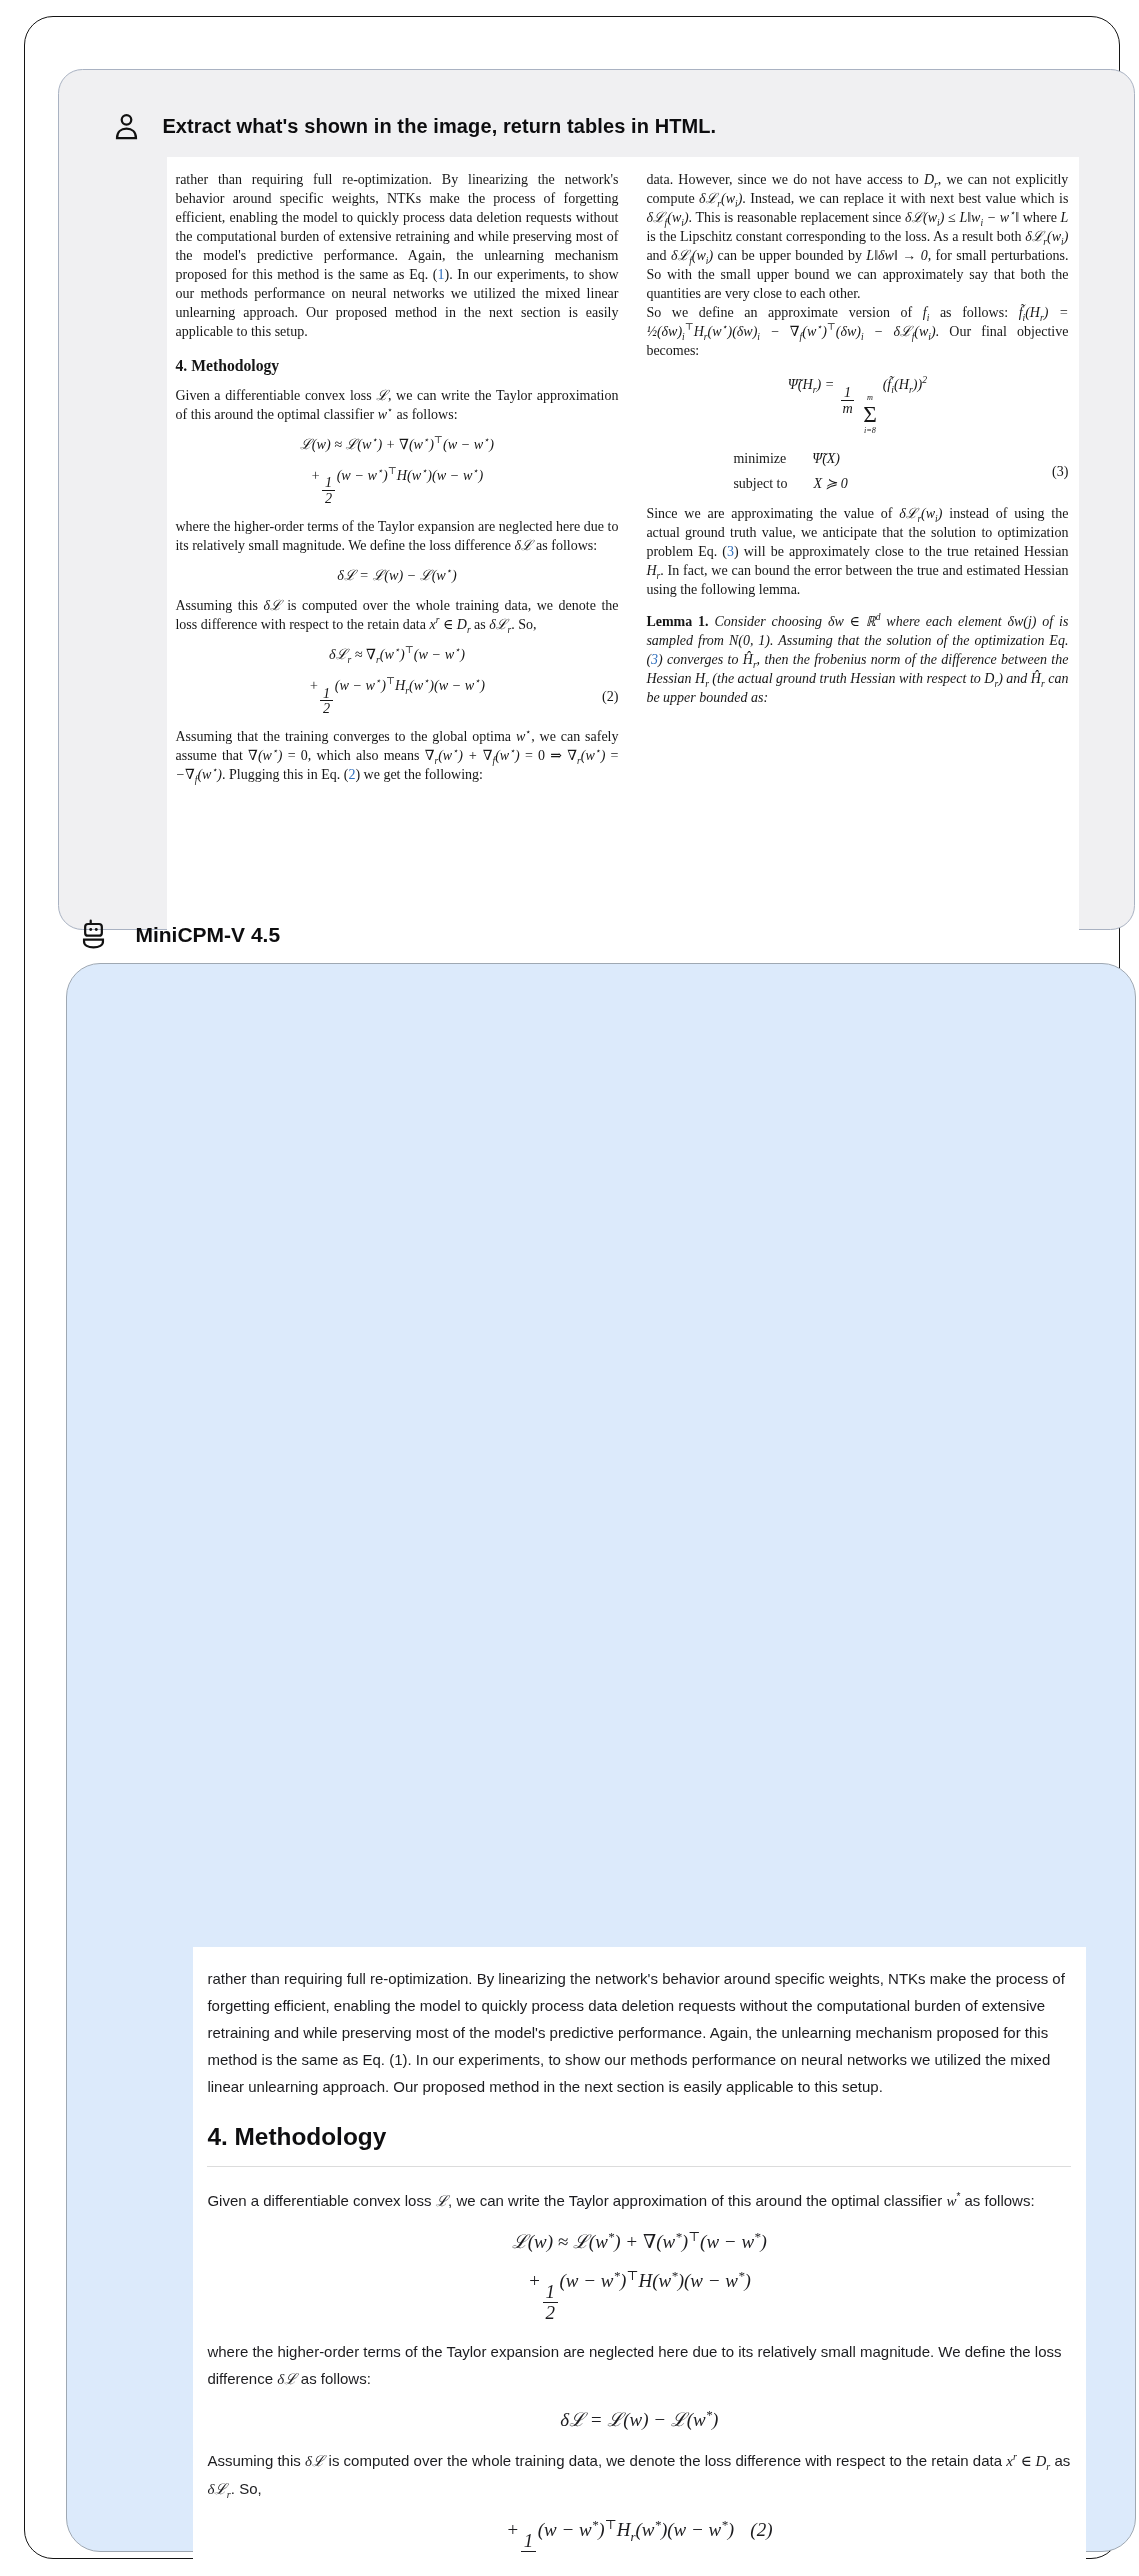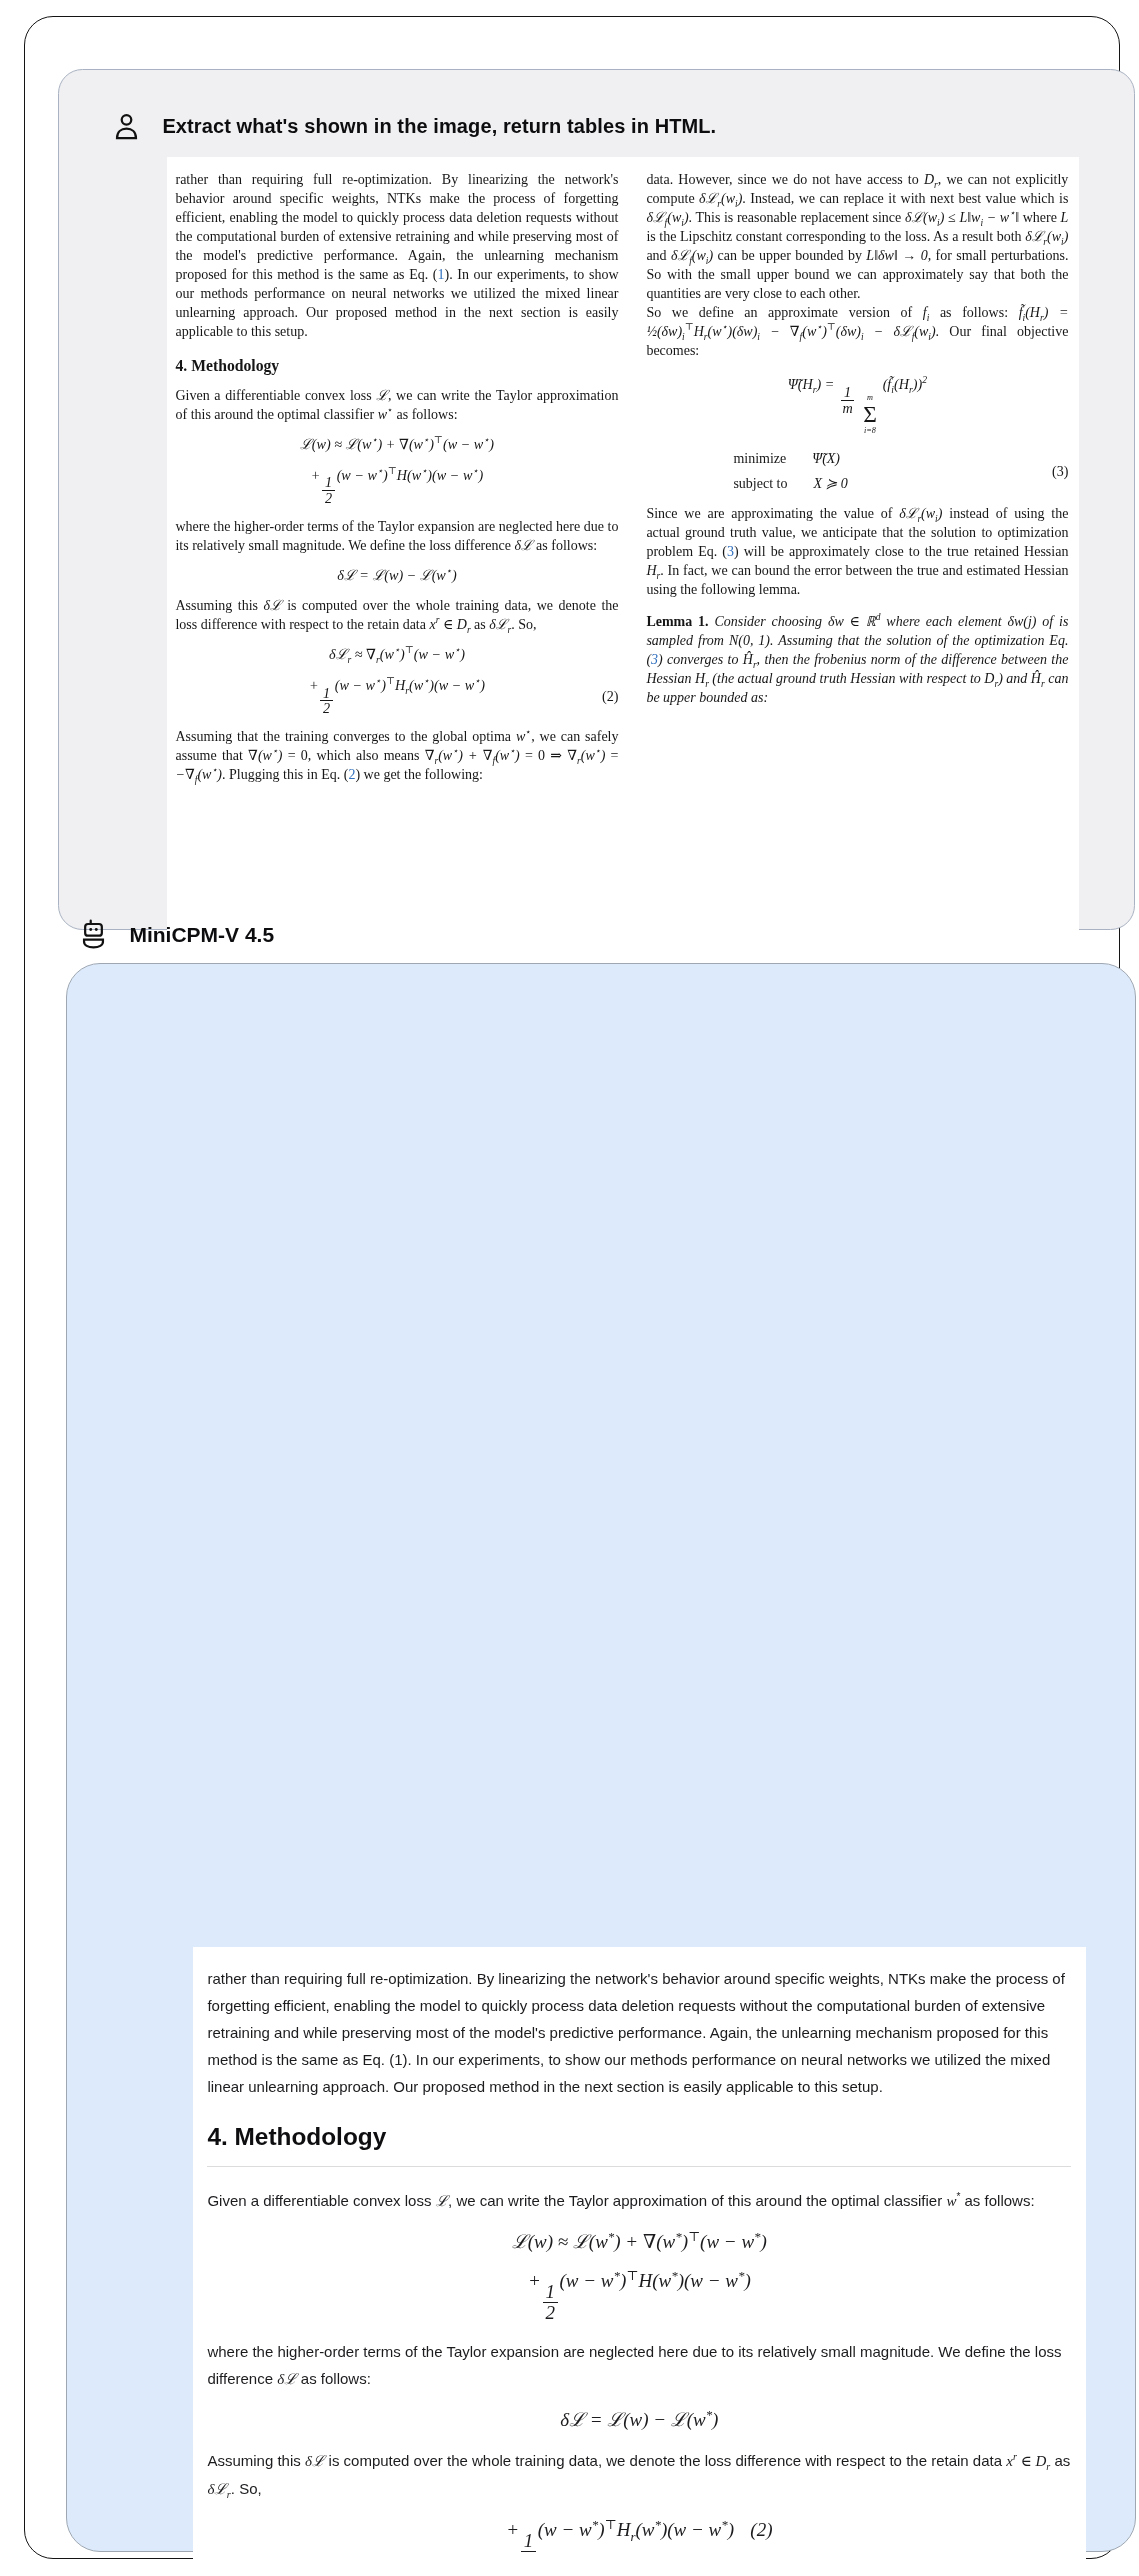--- a/index.html
+++ b/index.html
@@ -52,21 +52,21 @@
     vertical-align:-0.8em;line-height:0.95;margin:0 2.3px;font-style:normal;
   }
   .bigop .lim{font-size:58%;font-style:italic;line-height:1.1;}
   .bigop .sigma{font-size:165%;line-height:1;}
   .opt-block{position:relative;margin:11.6px 0 11.6px 0;font-style:italic;}
   .opt-row{display:flex;gap:26px;margin:5.8px 0 5.8px 87px;}
   .opt-row .opt-label{font-style:normal;}
   .lemma{font-style:italic;margin-top:12.8px;}
   .lemma .lemma-label{font-style:normal;font-weight:700;}
   
-  .assistant-header{position:absolute;left:54px;top:902px;display:flex;align-items:center;gap:21px;}
+  .assistant-header{position:absolute;left:54px;top:902px;display:flex;align-items:center;gap:27px;}
   .assistant-name{font-size:21px;font-weight:700;color:#0d0d0f;}
   .assistant-bubble{
     position:absolute;left:41px;top:946px;width:1070px;height:1589px;
     background:#dceafb;border:1.2px solid #9fa8b2;border-radius:34px;box-sizing:border-box;
   }
   .assistant-content{
     position:absolute;left:126px;top:983px;width:893px;height:1516px;
     background:#ffffff;box-sizing:border-box;padding:17.4px 15px 11.6px 14px;
     font-size:15px;line-height:27px;color:#1c1c1f;overflow:hidden;
   }

